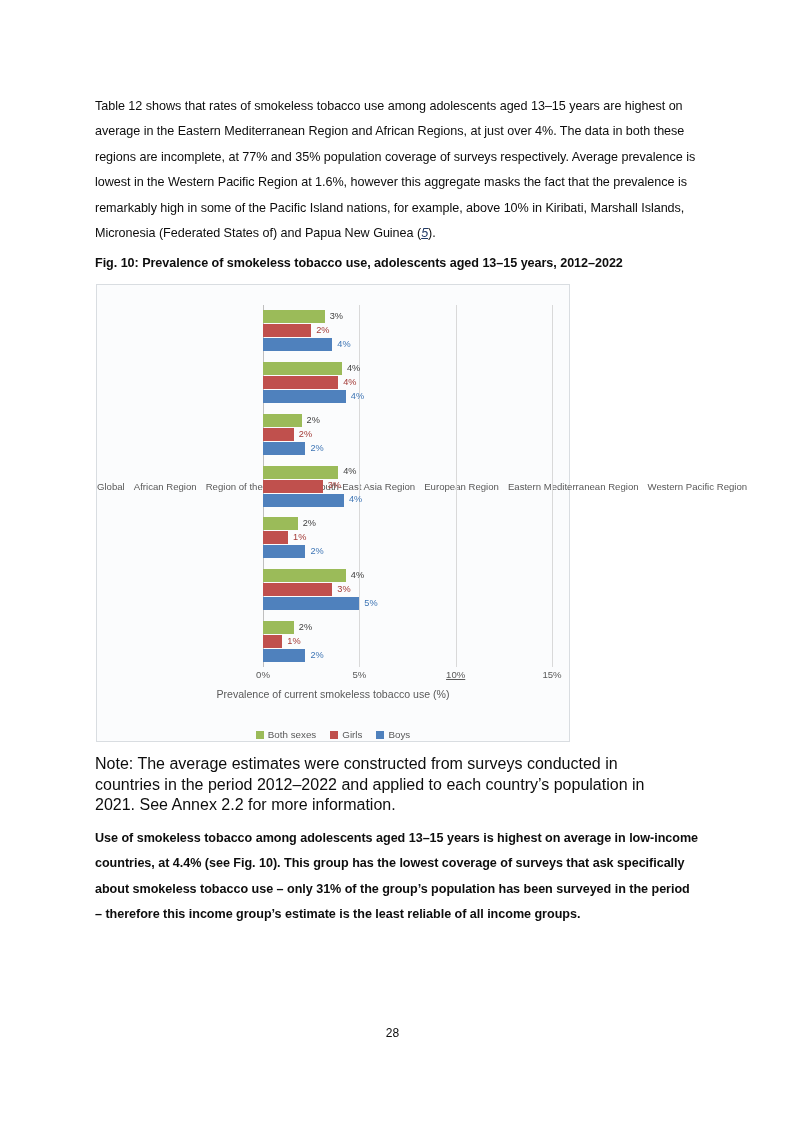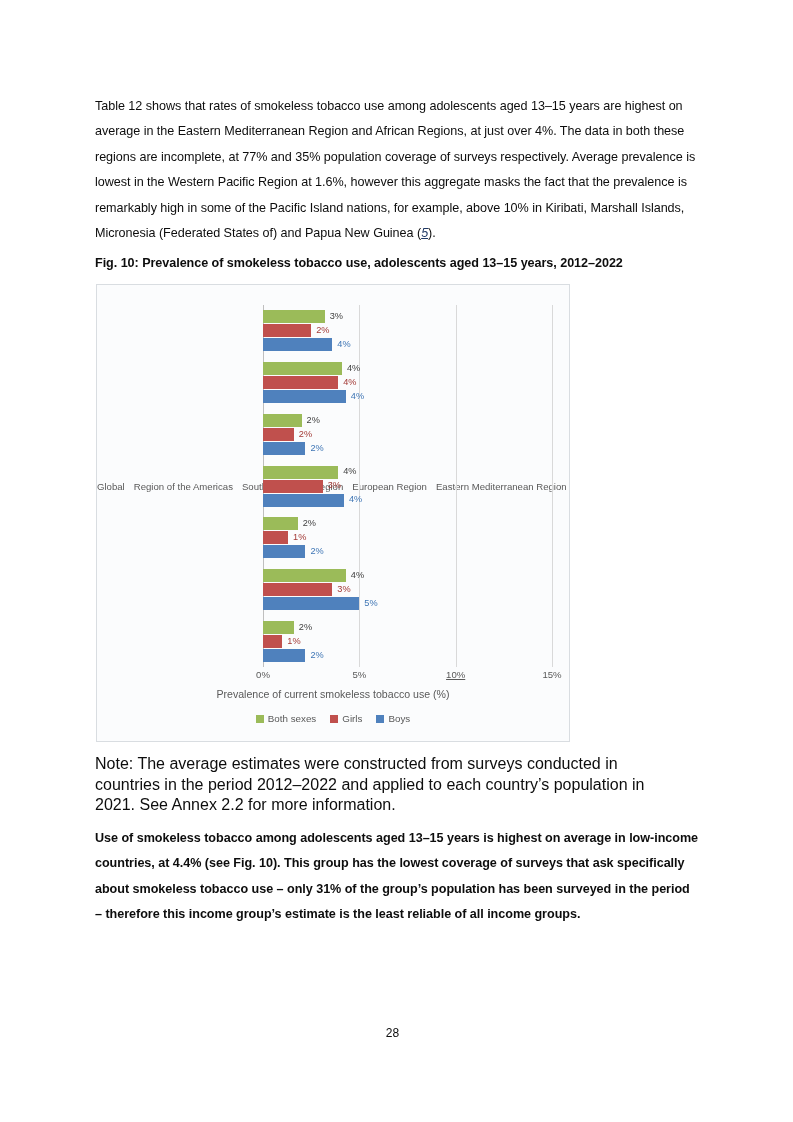--- a/index.html
+++ b/index.html
@@ -198,20 +198,21 @@
     justify-content: center;
     align-items: center;
     gap: 14px;
   }
   .legend-item {
     display: flex;
     align-items: center;
     gap: 4px;
     font-size: 9.8px;
     color: #595959;
+    margin-top: 16px;
   }
   .legend-swatch {
     width: 8px;
     height: 8px;
     display: block;
   }
 
   
   .fig-note {
     position: absolute;
@@ -241,24 +242,26 @@
 
   <div class="para para-1"><span>Table 12 shows that rates of smokeless tobacco use among adolescents aged 13–15 years are highest on average in the Eastern Mediterranean Region and African Regions, at just over 4%. The data in both these regions are incomplete, at 77% and 35% population coverage of surveys respectively. Average prevalence is lowest in the Western Pacific Region at 1.6%, however this aggregate masks the fact that the prevalence is remarkably high in some of the Pacific Island nations, for example, above 10% in Kiribati, Marshall Islands, Micronesia (Federated States of) and Papua New Guinea (</span><span class="ref-link">5</span><span>).</span></div>
 
   <div class="fig-caption">Fig. 10: Prevalence of smokeless tobacco use, adolescents aged 13–15 years, 2012–2022</div>
 
   <div class="chart-box">
     <div class="plot-area">
 
       <div class="cat-labels">
           <div class="cat-label">Global</div>
+          <div class="cat-label">African Region</div>
           <div class="cat-label">Region of the Americas</div>
           <div class="cat-label">South-East Asia Region</div>
           <div class="cat-label">European Region</div>
           <div class="cat-label">Eastern Mediterranean Region</div>
+          <div class="cat-label">Western Pacific Region</div>
         </div>
 
       <div class="bars-area">
         <div class="gridlines">
             <div class="gridline axis0" style="left: 0%;"></div>
             <div class="gridline" style="left: 33.3333%;"></div>
             <div class="gridline" style="left: 66.6667%;"></div>
             <div class="gridline" style="left: 100%;"></div>
           </div>
         <div class="group-rows">

